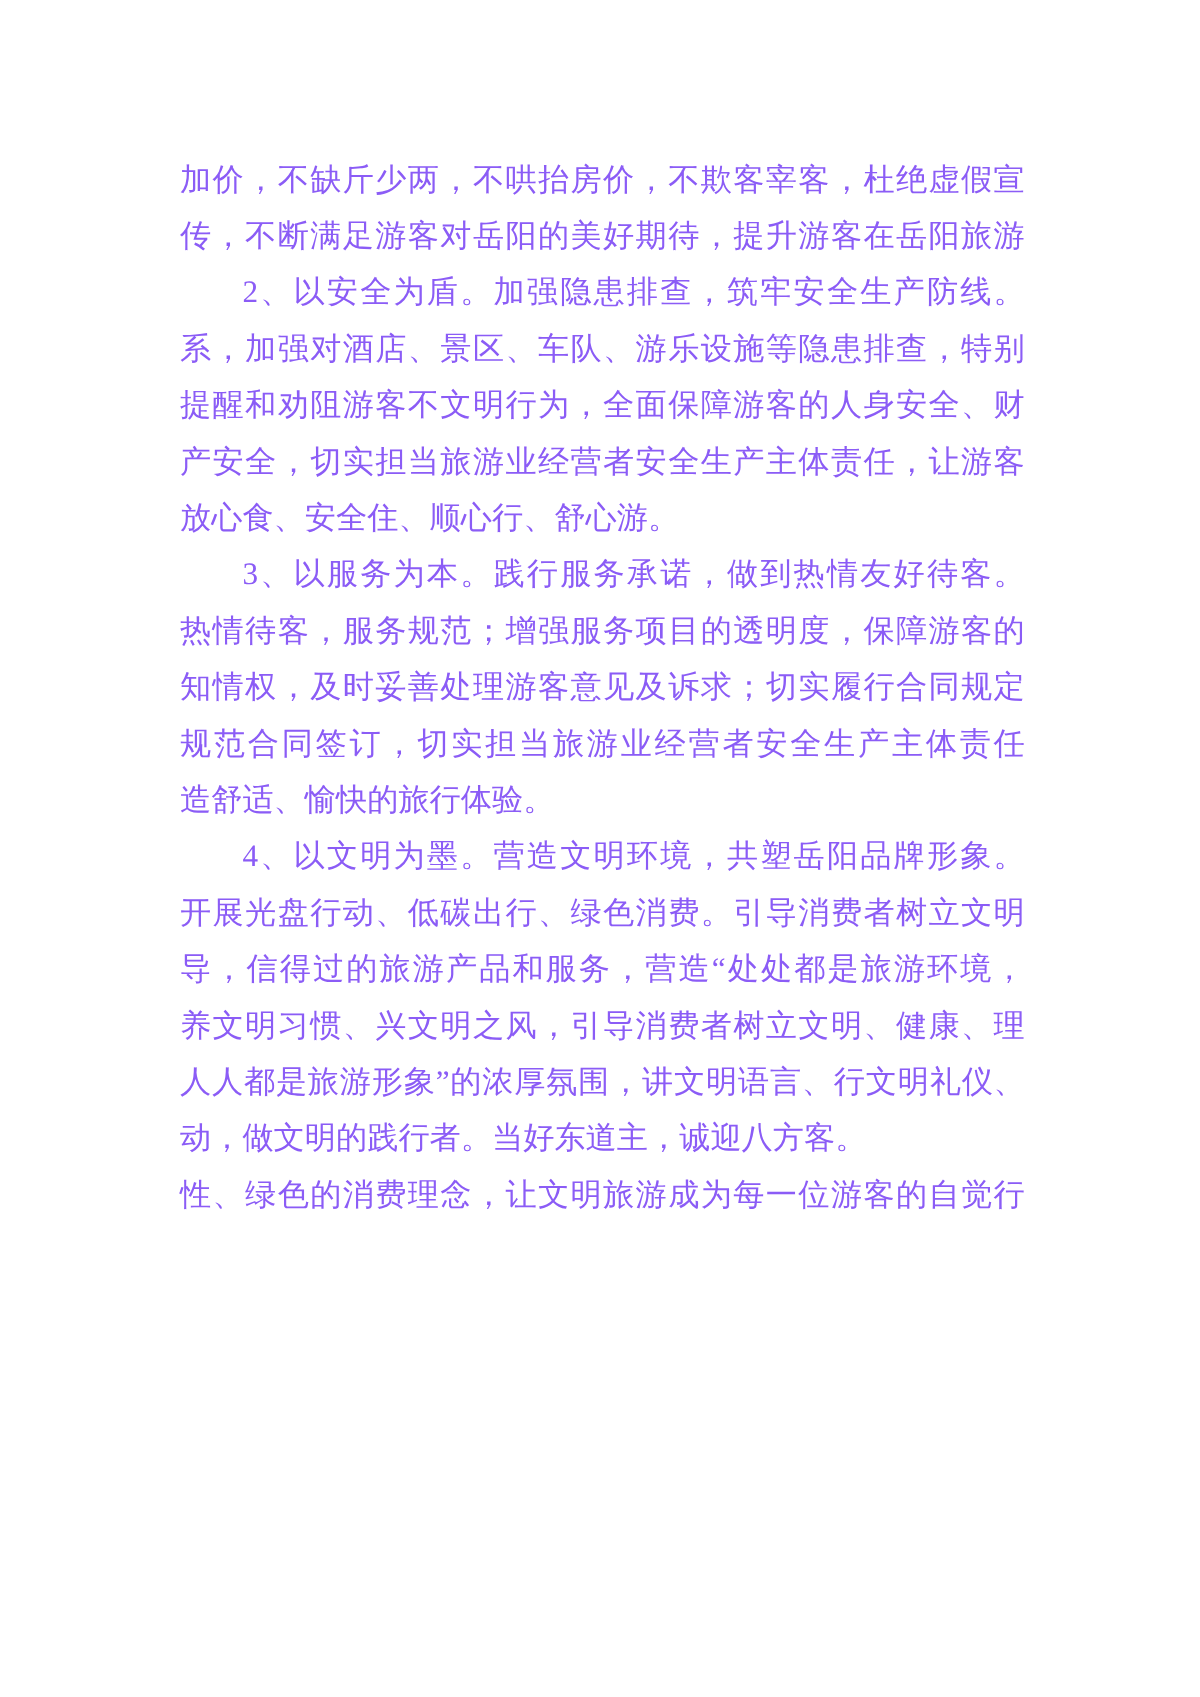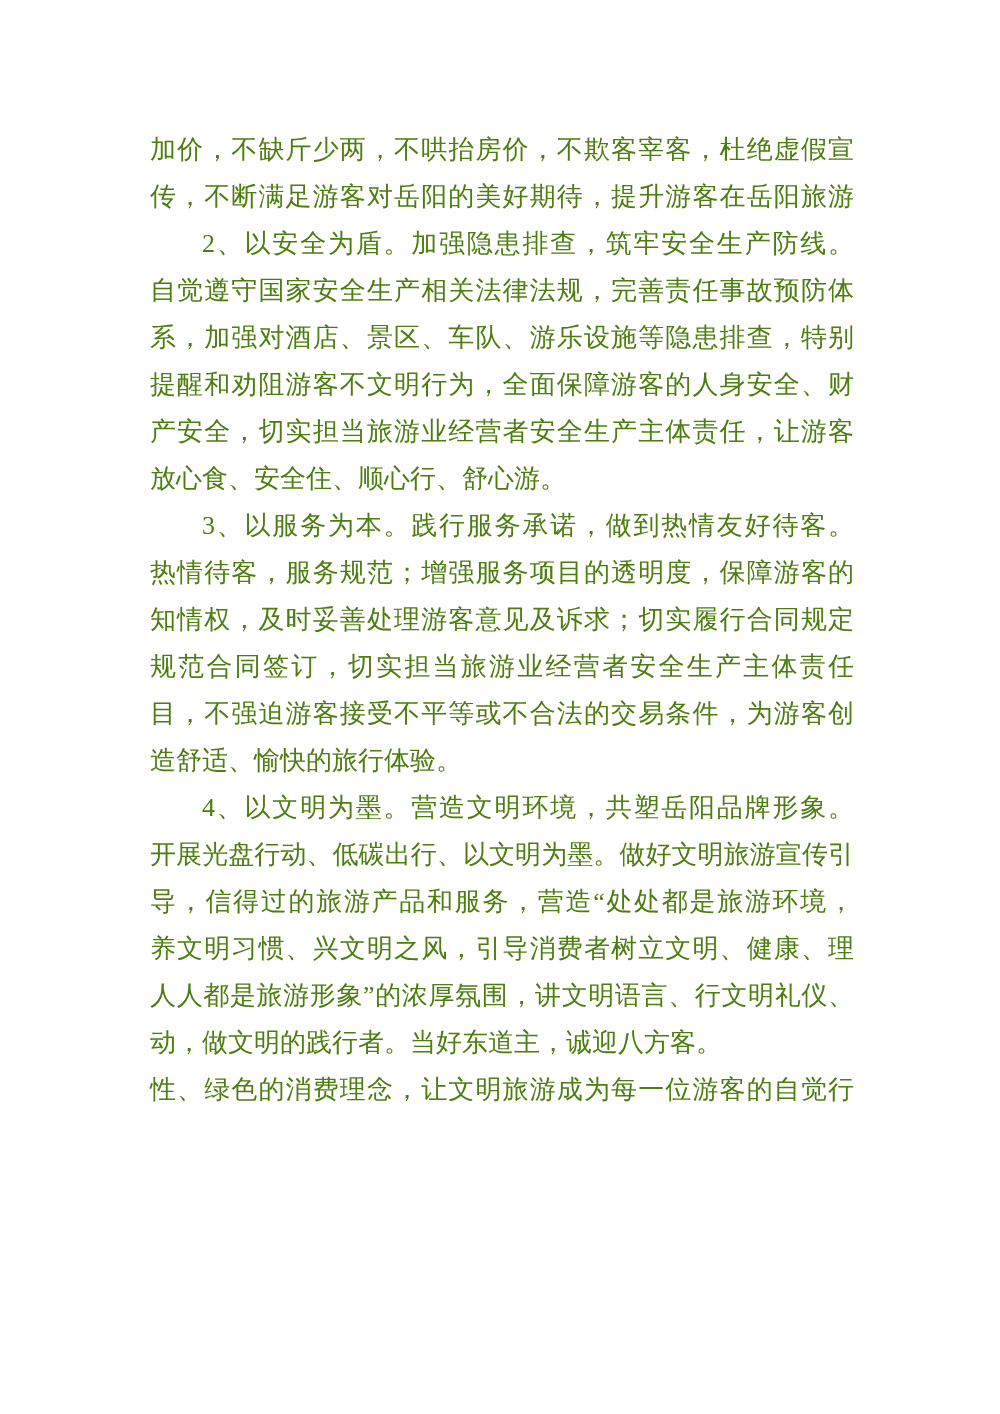--- a/index.html
+++ b/index.html
@@ -41,36 +41,34 @@
     text-align-last: justify;
   }
   .line.indent {
     text-indent: 2em;
   }
 </style>
 </head>
 <body>
 
 <div class="page">
-  <div class="doc-body" style="color: #4d7c0f;">
+  <div class="doc-body" style="color: #8b5cf6;">
       <div class="line fill">加价，不缺斤少两，不哄抬房价，不欺客宰客，杜绝虚假宣</div>
       <div class="line fill">传，不断满足游客对岳阳的美好期待，提升游客在岳阳旅游</div>
       <div class="line fill indent">2、以安全为盾。加强隐患排查，筑牢安全生产防线。</div>
-      <div class="line fill">自觉遵守国家安全生产相关法律法规，完善责任事故预防体</div>
       <div class="line fill">系，加强对酒店、景区、车队、游乐设施等隐患排查，特别</div>
       <div class="line fill">提醒和劝阻游客不文明行为，全面保障游客的人身安全、财</div>
       <div class="line fill">产安全，切实担当旅游业经营者安全生产主体责任，让游客</div>
       <div class="line">放心食、安全住、顺心行、舒心游。</div>
       <div class="line fill indent">3、以服务为本。践行服务承诺，做到热情友好待客。</div>
       <div class="line fill">热情待客，服务规范；增强服务项目的透明度，保障游客的</div>
       <div class="line fill">知情权，及时妥善处理游客意见及诉求；切实履行合同规定</div>
       <div class="line fill">规范合同签订，切实担当旅游业经营者安全生产主体责任</div>
-      <div class="line fill">目，不强迫游客接受不平等或不合法的交易条件，为游客创</div>
       <div class="line">造舒适、愉快的旅行体验。</div>
       <div class="line fill indent">4、以文明为墨。营造文明环境，共塑岳阳品牌形象。</div>
-      <div class="line fill">开展光盘行动、低碳出行、以文明为墨。做好文明旅游宣传引</div>
+      <div class="line fill">开展光盘行动、低碳出行、绿色消费。引导消费者树立文明</div>
       <div class="line fill">导，信得过的旅游产品和服务，营造“处处都是旅游环境，</div>
       <div class="line fill">养文明习惯、兴文明之风，引导消费者树立文明、健康、理</div>
       <div class="line fill">人人都是旅游形象”的浓厚氛围，讲文明语言、行文明礼仪、</div>
       <div class="line">动，做文明的践行者。当好东道主，诚迎八方客。</div>
       <div class="line fill">性、绿色的消费理念，让文明旅游成为每一位游客的自觉行</div>
     </div>
 </div>
 
 </body></html>

